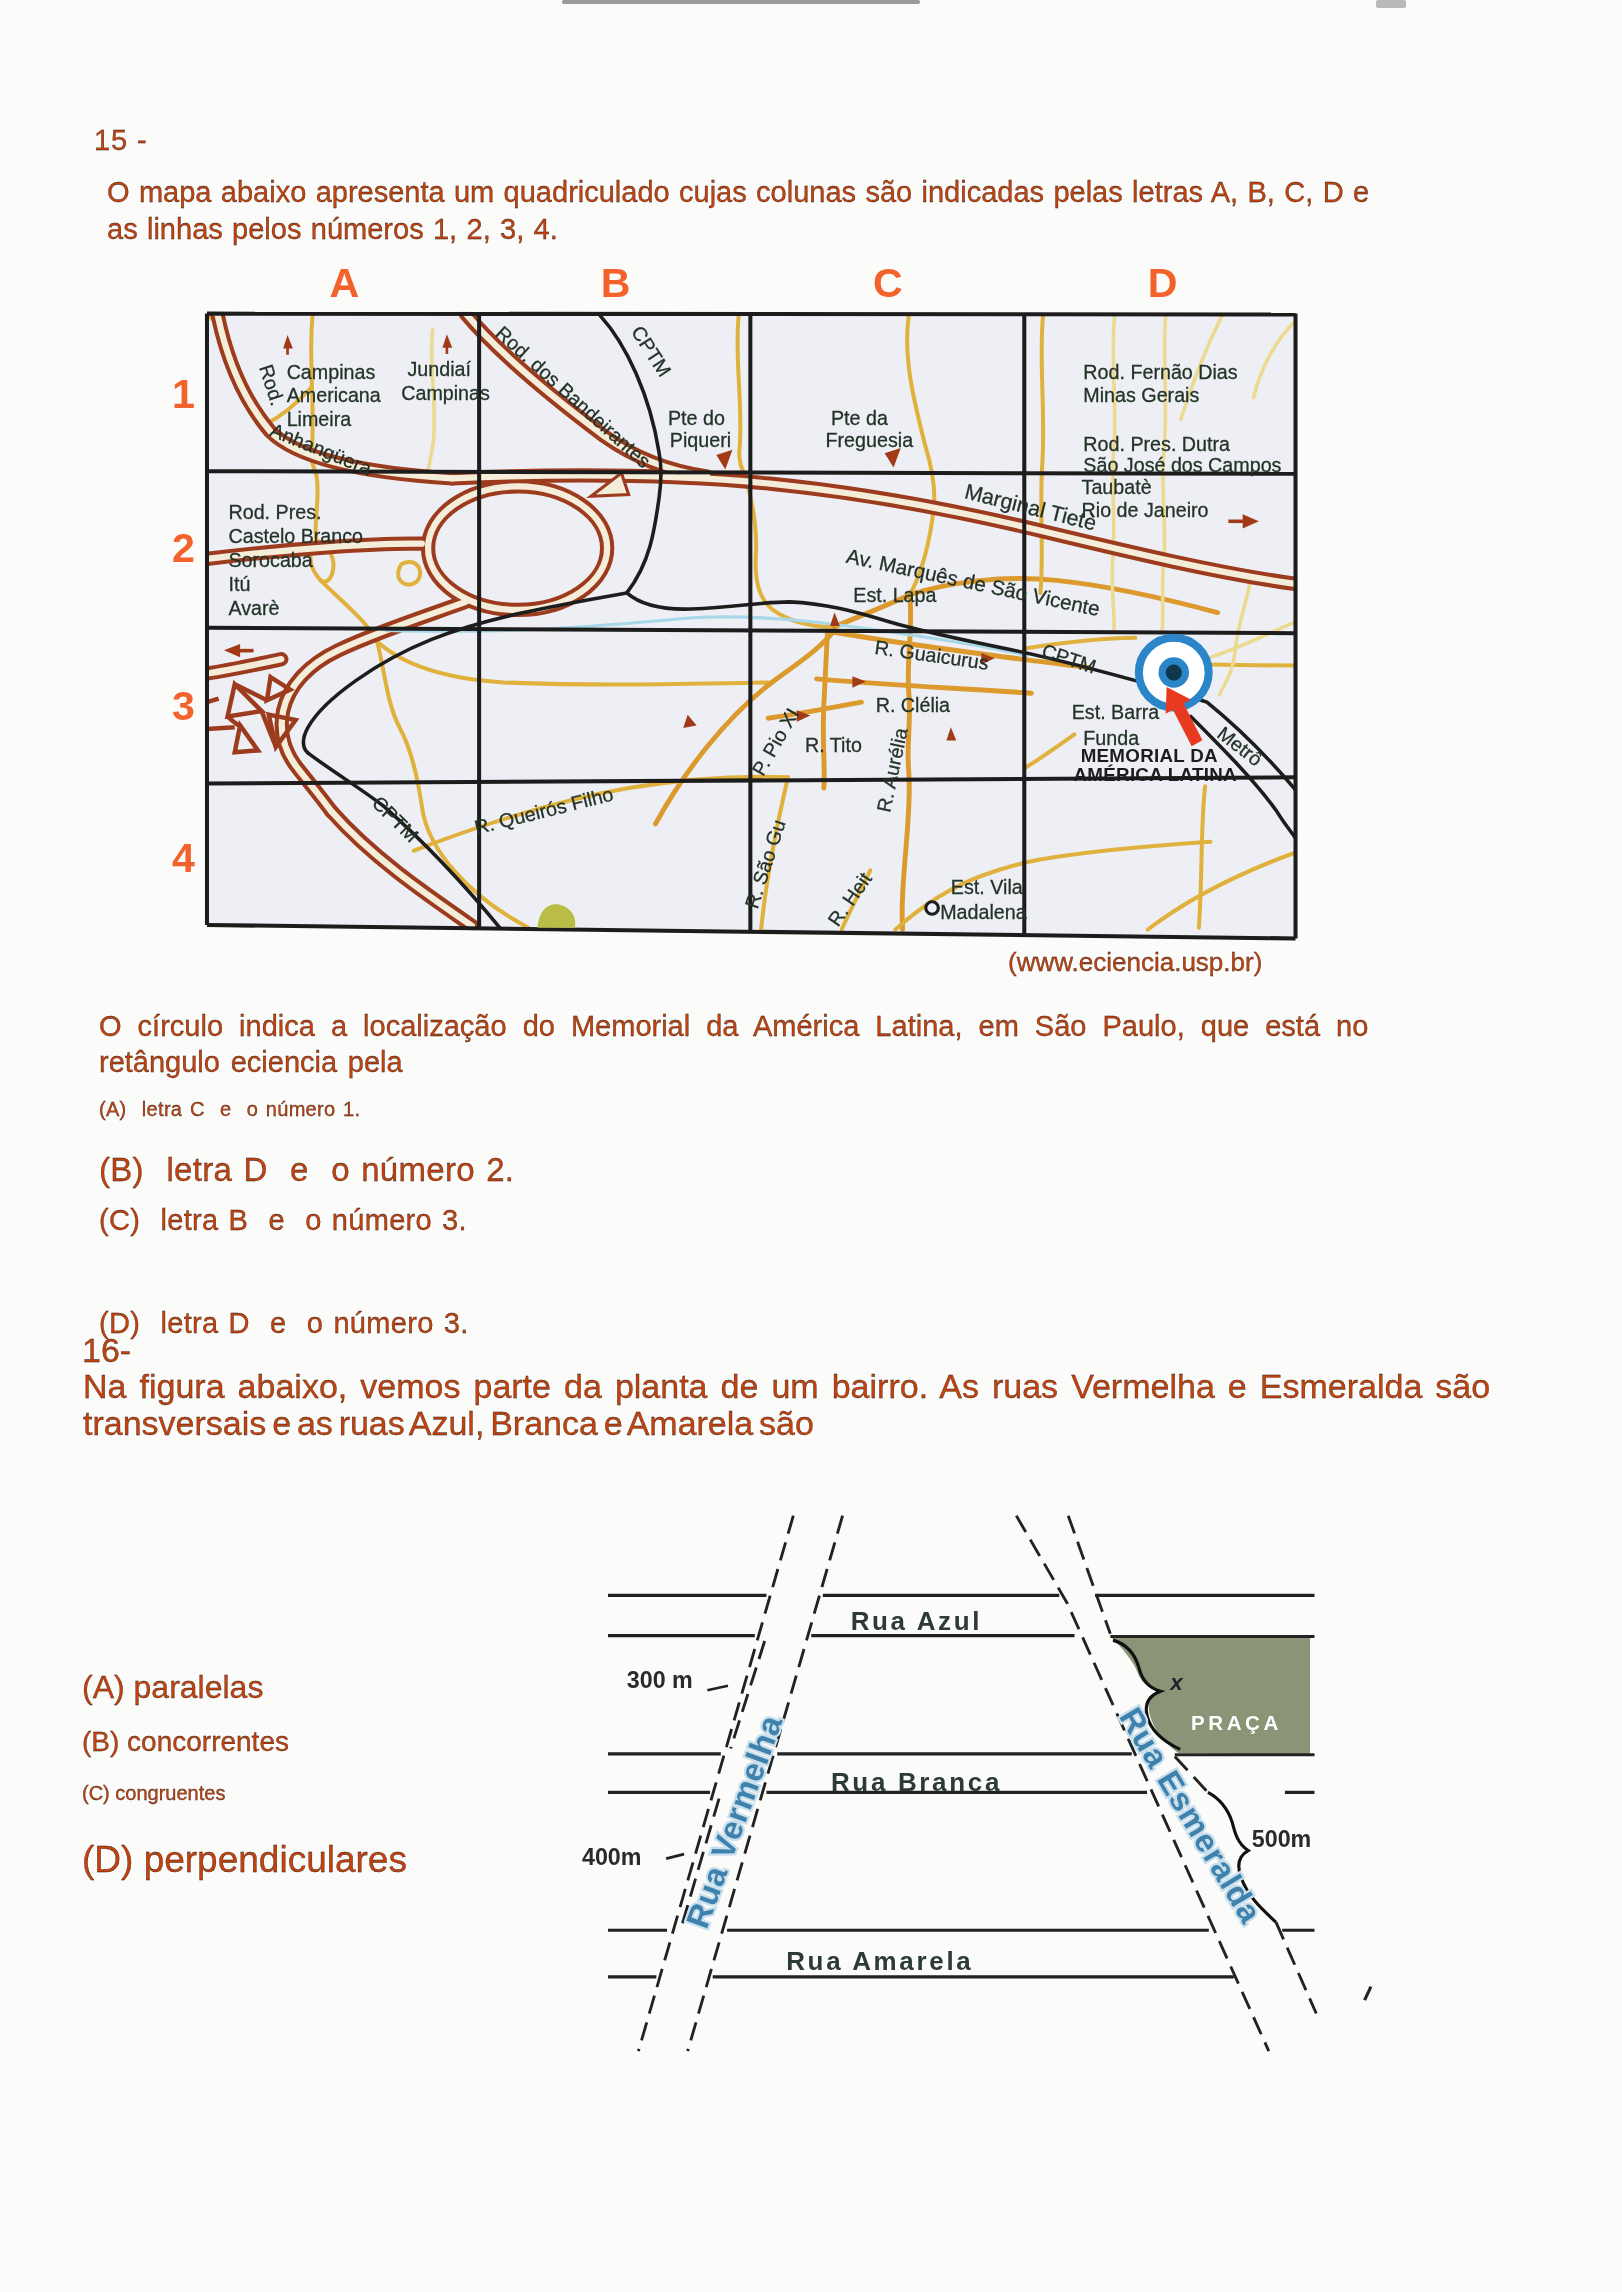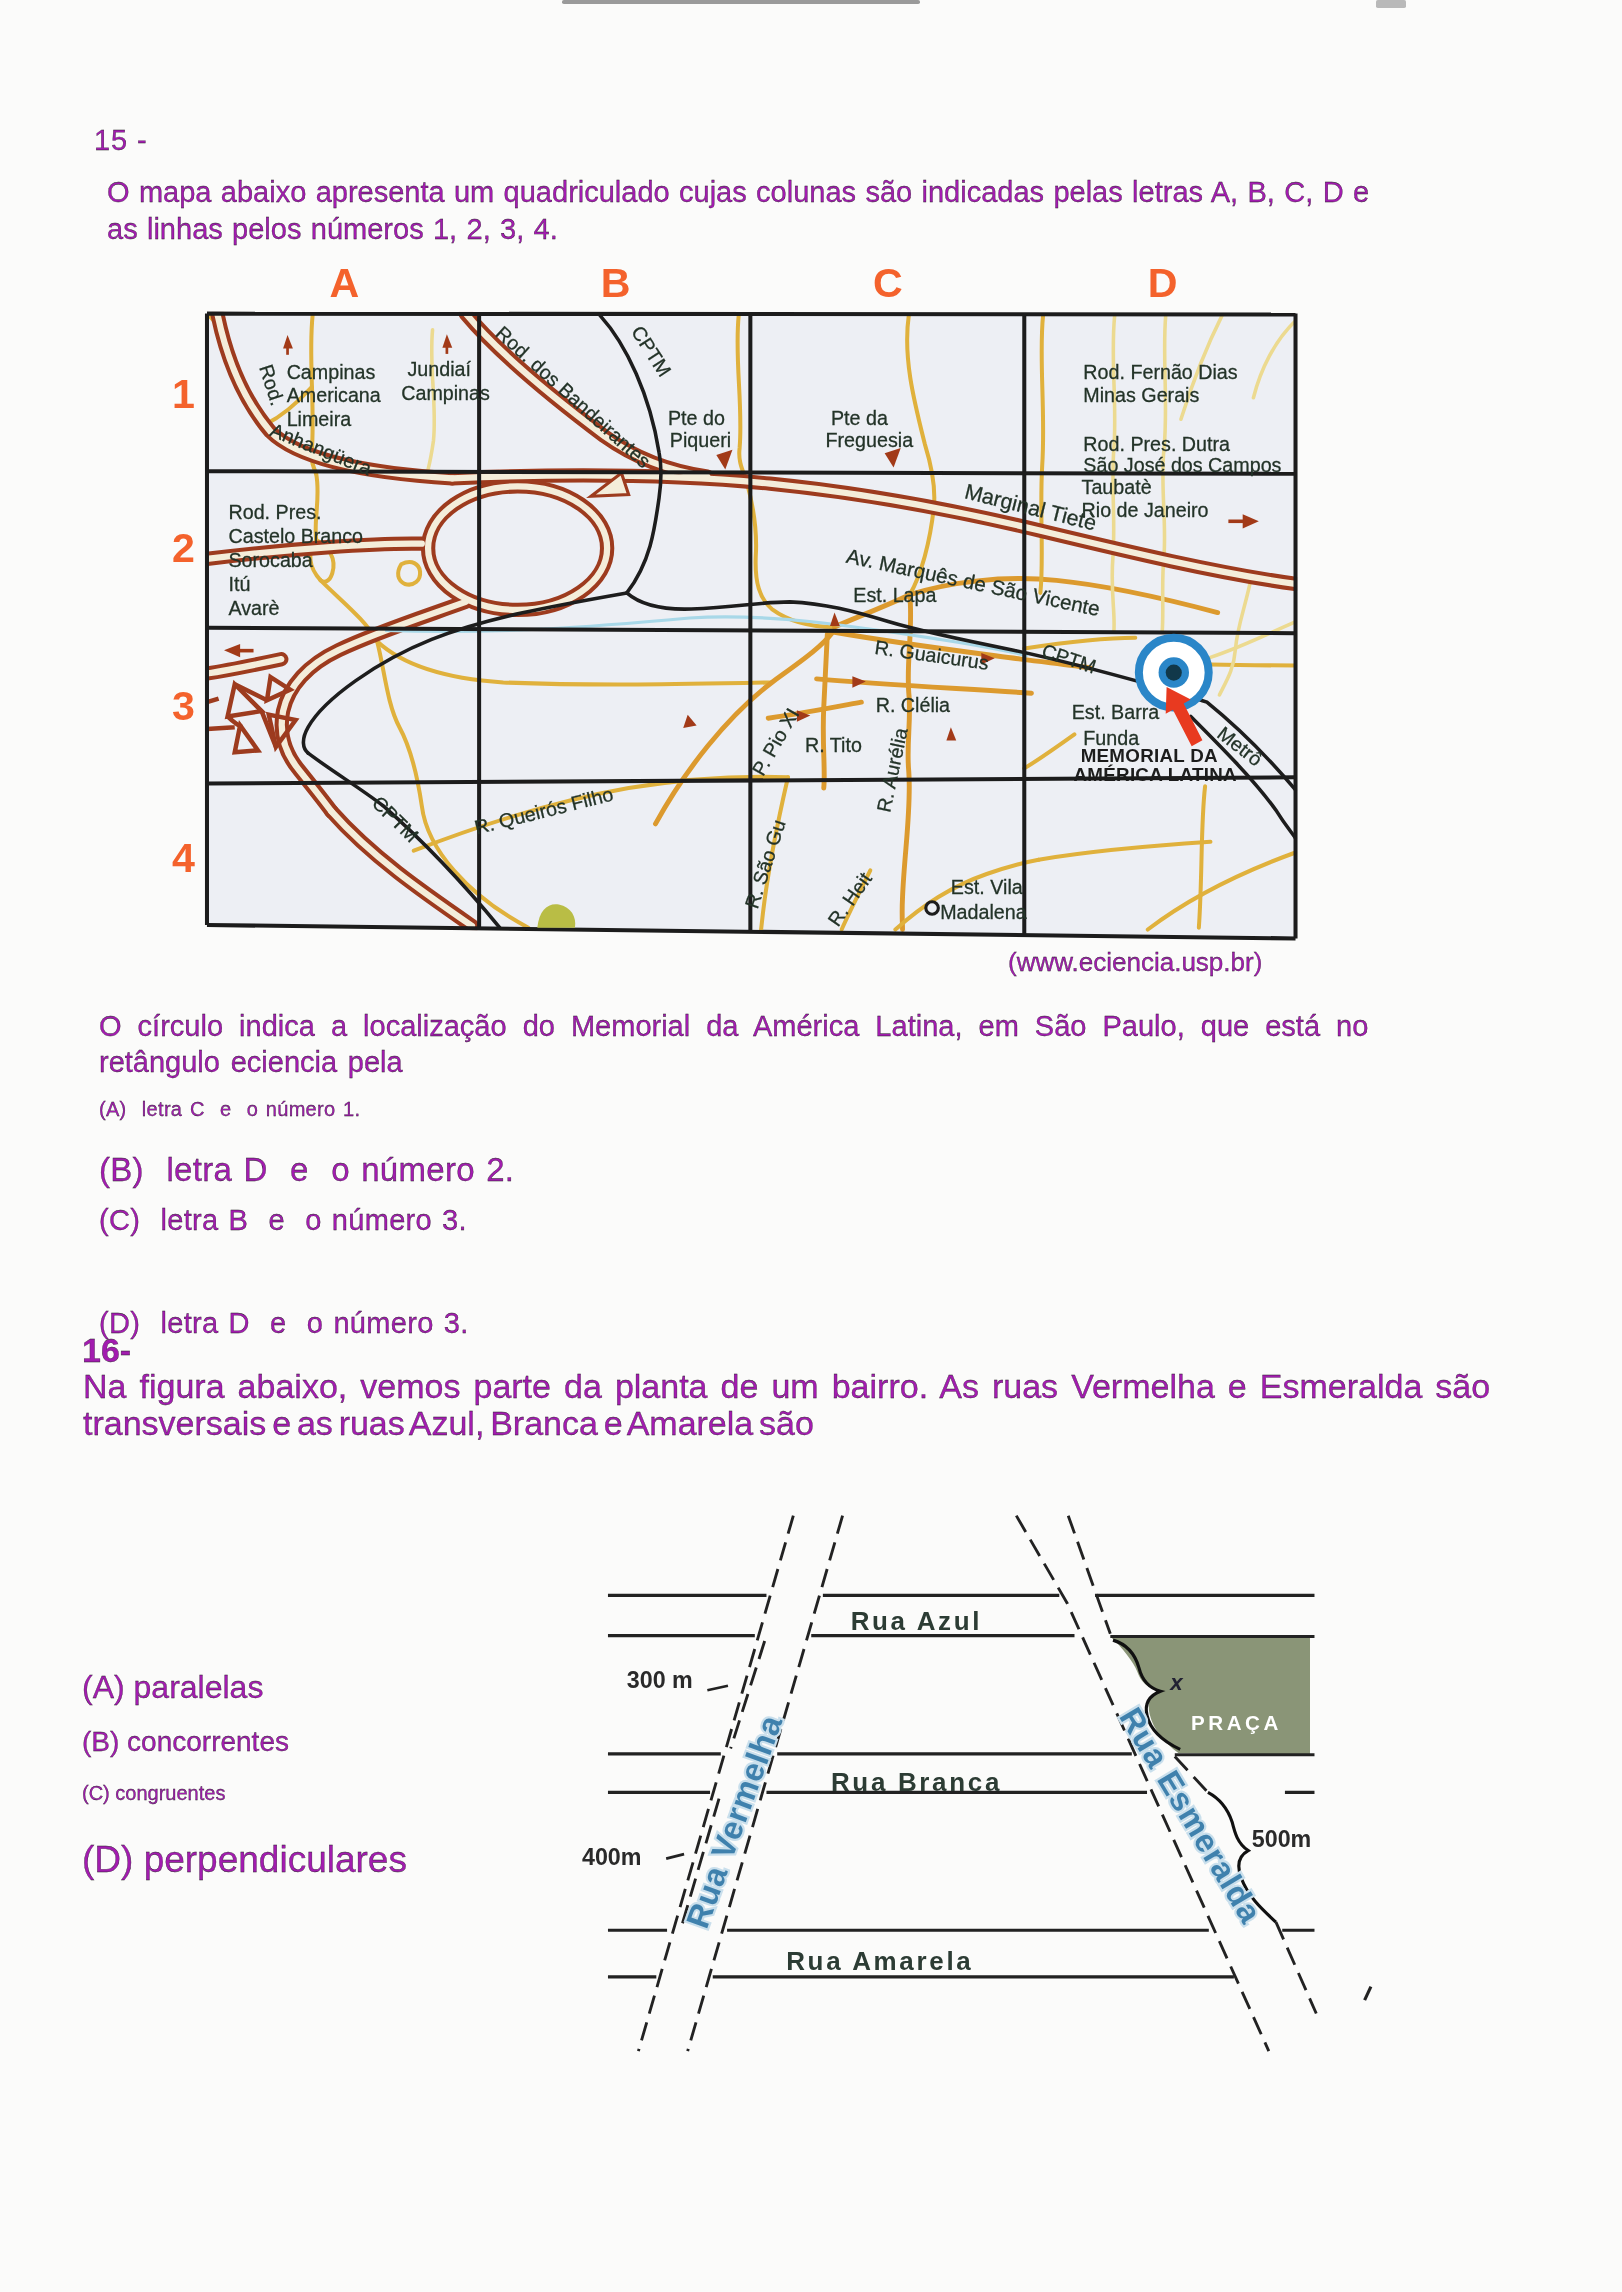--- a/index.html
+++ b/index.html
@@ -1,16 +1,16 @@
 <!DOCTYPE html>
 <html style="font-size:14.3px"><head><meta charset="utf-8">
 <style>
 html,body{margin:0;padding:0;overflow:hidden}
 body{width:1623px;height:2293px;background:#fbfbfa;font-family:"Liberation Sans",sans-serif;position:relative;overflow:hidden}
-.t{position:absolute;color:#a21caf;white-space:nowrap;-webkit-text-stroke:0.3px #1f1f1f}
+.t{position:absolute;color:#c2410c;white-space:nowrap;-webkit-text-stroke:0.3px #1f1f1f}
 svg text{font-family:"Liberation Sans",sans-serif}
 </style></head><body>
 
 <div style="position:absolute;left:562px;top:0;width:358px;height:3.6px;background:#4a4a4a;opacity:.55;border-radius:1.8px"></div>
 
 <div style="position:absolute;left:1376px;top:0;width:30px;height:8px;background:#777;opacity:.5;border-radius:1.8px"></div>
 
 <div class="t" style="left:94px;top:124px;font-size:29px;letter-spacing:0.9px">15 -</div>
 
 <div class="t" style="left:107px;top:174px;font-size:29px;line-height:37px;word-spacing:1.3px">O mapa abaixo apresenta um quadriculado cujas colunas são indicadas pelas letras A, B, C, D e<br>as linhas pelos números 1, 2, 3, 4.</div>
@@ -275,21 +275,21 @@
 <div class="t" style="left:99px;top:1008px;font-size:29px;line-height:36px;word-spacing:8px">O círculo indica a localização do Memorial da América Latina, em São Paulo, que está no<br><span style="word-spacing:2.7px">retângulo eciencia pela</span></div>
 
 <div class="t" style="left:99px;top:1098px;font-size:20px;word-spacing:1.8px;letter-spacing:0.3px">(A)&nbsp;&nbsp;letra C&nbsp;&nbsp;e&nbsp;&nbsp;o número 1.</div>
 
 <div class="t" style="left:99px;top:1151px;font-size:33px;word-spacing:1.8px;letter-spacing:0.3px">(B)&nbsp;&nbsp;letra D&nbsp;&nbsp;e&nbsp;&nbsp;o número 2.</div>
 
 <div class="t" style="left:99px;top:1204px;font-size:29px;word-spacing:1.8px;letter-spacing:0.3px">(C)&nbsp;&nbsp;letra B&nbsp;&nbsp;e&nbsp;&nbsp;o número 3.</div>
 
 <div class="t" style="left:99px;top:1307px;font-size:29px;word-spacing:1.8px;letter-spacing:0.3px">(D)&nbsp;&nbsp;letra D&nbsp;&nbsp;e&nbsp;&nbsp;o número 3.</div>
 
-<div class="t" style="left:82px;top:1331px;font-size:34px;font-weight:bold">16-</div>
+<div class="t" style="left:82px;top:1331px;font-size:34px;font-weight:normal">16-</div>
 
 <div class="t" style="left:83px;top:1368px;font-size:34px;line-height:37px;word-spacing:3.6px">Na figura abaixo, vemos parte da planta de um bairro. As ruas Vermelha e Esmeralda são<br><span style="word-spacing:-3.6px">transversais e as ruas Azul, Branca e Amarela são</span></div>
 
 <div class="t" style="left:82px;top:1669px;font-size:32px">(A) paralelas</div>
 
 <div class="t" style="left:82px;top:1726px;font-size:28px">(B) concorrentes</div>
 
 <div class="t" style="left:82px;top:1782px;font-size:20px">(C) congruentes</div>
 
 <div class="t" style="left:82px;top:1839px;font-size:37px">(D) perpendiculares</div>

